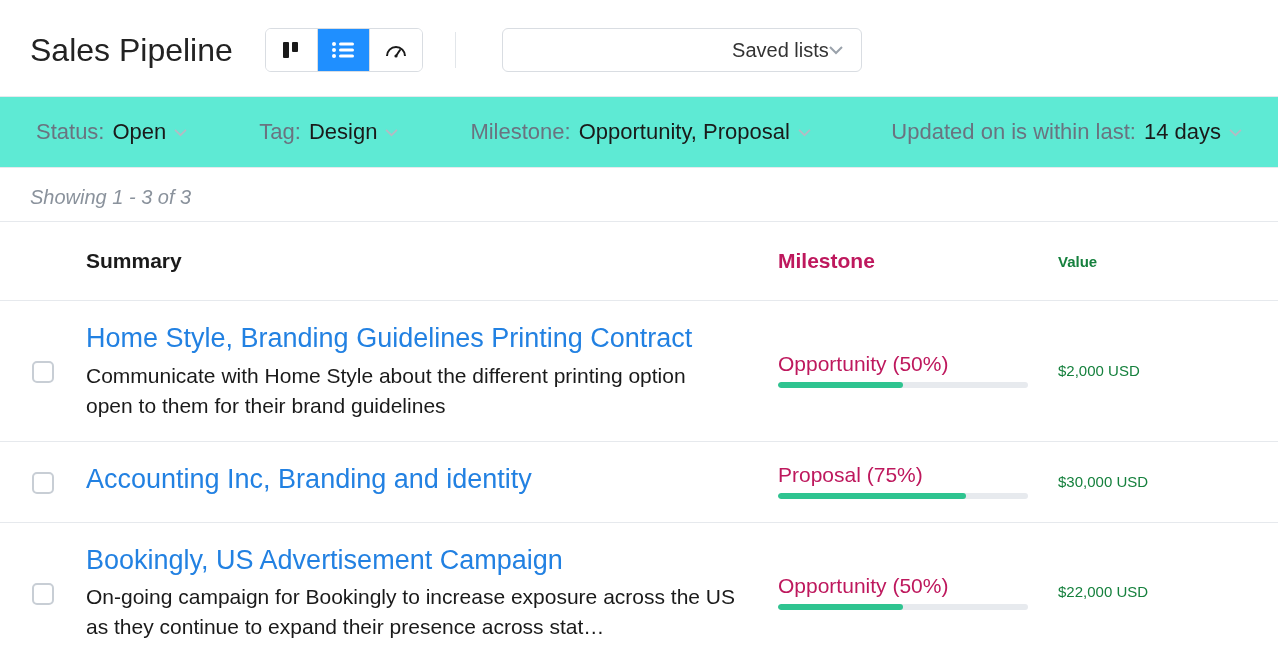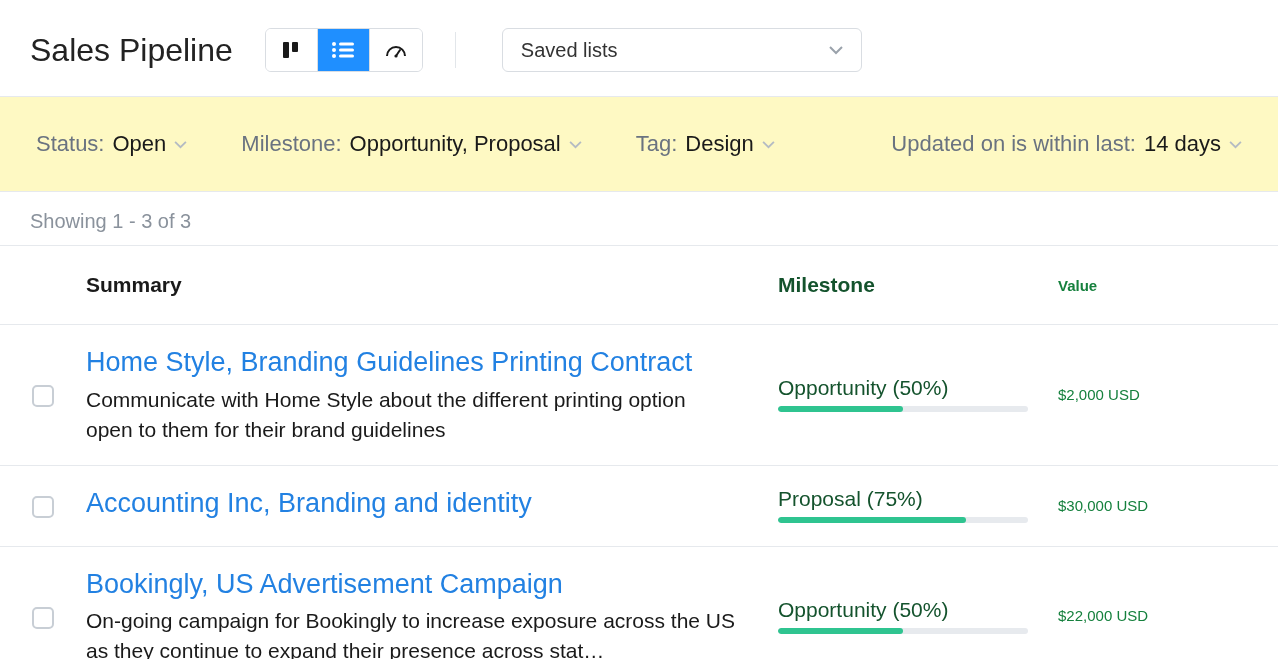--- a/index.html
+++ b/index.html
@@ -45,65 +45,66 @@
 
   .saved-lists {
     margin-left: 24px;
     height: 44px;
     border: 1px solid #d9dde2;
     border-radius: 6px;
     display: inline-flex;
     align-items: center;
     padding: 0 18px;
     min-width: 360px;
-    justify-content: space-between;
+    justify-content: flex-end;
     cursor: pointer;
   }
   .saved-lists span {
     font-size: 20px;
     color: #333;
   }
   .divider-v {
     width: 1px;
     height: 36px;
     background: #e2e6ea;
     margin-left: 10px;
   }
 
   
   .filter-bar {
-    background: #fef9c3;
+    background: #5eead4;
     border-top: 1px solid #e6e9ed;
     border-bottom: 1px solid #e6e9ed;
-    padding: 34px 36px;
+    padding: 22px 36px;
     display: flex;
     align-items: center;
     font-size: 22px;
     color: #5b6470;
-    gap: 54px;
+    gap: 72px;
   }
   .filter-item {
     display: inline-flex;
     align-items: center;
     gap: 8px;
     cursor: pointer;
     white-space: nowrap;
   }
   .filter-label { color: #6a7380; }
   .filter-value { color: #1a1a1a; font-weight: 500; }
   .filter-item.right { margin-left: auto; }
   .chev {
     display:inline-block;
   }
 
   
   .showing {
     padding: 18px 30px 12px 30px;
     font-size: 20px;
     color: #8a929c;
+    font-style: italic;
   }
 
   
   .table {
     width: 100%;
   }
   .thead, .trow {
     display: grid;
     grid-template-columns: 86px 1fr 280px 220px;
     align-items: center;
@@ -145,21 +146,21 @@
     font-size: 27px;
     margin-bottom: 2px;
     cursor: pointer;
     display: inline-block;
   }
   .row-desc {
     color: #1a1a1a;
   }
   .col-milestone {
     font-size: 21px;
-    color: #14532d;
+    color: #be185d;
     padding-right: 30px;
   }
   .progress {
     margin-top: 6px;
     height: 6px;
     width: 100%;
     max-width: 250px;
     background: #e7eaee;
     border-radius: 4px;
     overflow: hidden;
@@ -218,29 +219,29 @@
 
 <div class="filter-bar">
   <div class="filter-item">
     <span class="filter-label">Status:</span>
     <span class="filter-value">Open</span>
     <svg class="chev" width="13" height="9" viewBox="0 0 14 10">
         <path d="M1 2 L7 8 L13 2" fill="none" stroke="#b4bbc3" stroke-width="2"></path>
       </svg>
   </div>
   <div class="filter-item">
+    <span class="filter-label">Tag:</span>
+    <span class="filter-value">Design</span>
+    <svg class="chev" width="13" height="9" viewBox="0 0 14 10">
+        <path d="M1 2 L7 8 L13 2" fill="none" stroke="#b4bbc3" stroke-width="2"></path>
+      </svg>
+  </div>
+  <div class="filter-item">
     <span class="filter-label">Milestone:</span>
     <span class="filter-value">Opportunity, Proposal</span>
-    <svg class="chev" width="13" height="9" viewBox="0 0 14 10">
-        <path d="M1 2 L7 8 L13 2" fill="none" stroke="#b4bbc3" stroke-width="2"></path>
-      </svg>
-  </div>
-  <div class="filter-item">
-    <span class="filter-label">Tag:</span>
-    <span class="filter-value">Design</span>
     <svg class="chev" width="13" height="9" viewBox="0 0 14 10">
         <path d="M1 2 L7 8 L13 2" fill="none" stroke="#b4bbc3" stroke-width="2"></path>
       </svg>
   </div>
   <div class="filter-item right">
     <span class="filter-label">Updated on is within last:</span>
     <span class="filter-value">14 days</span>
     <svg class="chev" width="13" height="9" viewBox="0 0 14 10">
         <path d="M1 2 L7 8 L13 2" fill="none" stroke="#b4bbc3" stroke-width="2"></path>
       </svg>

